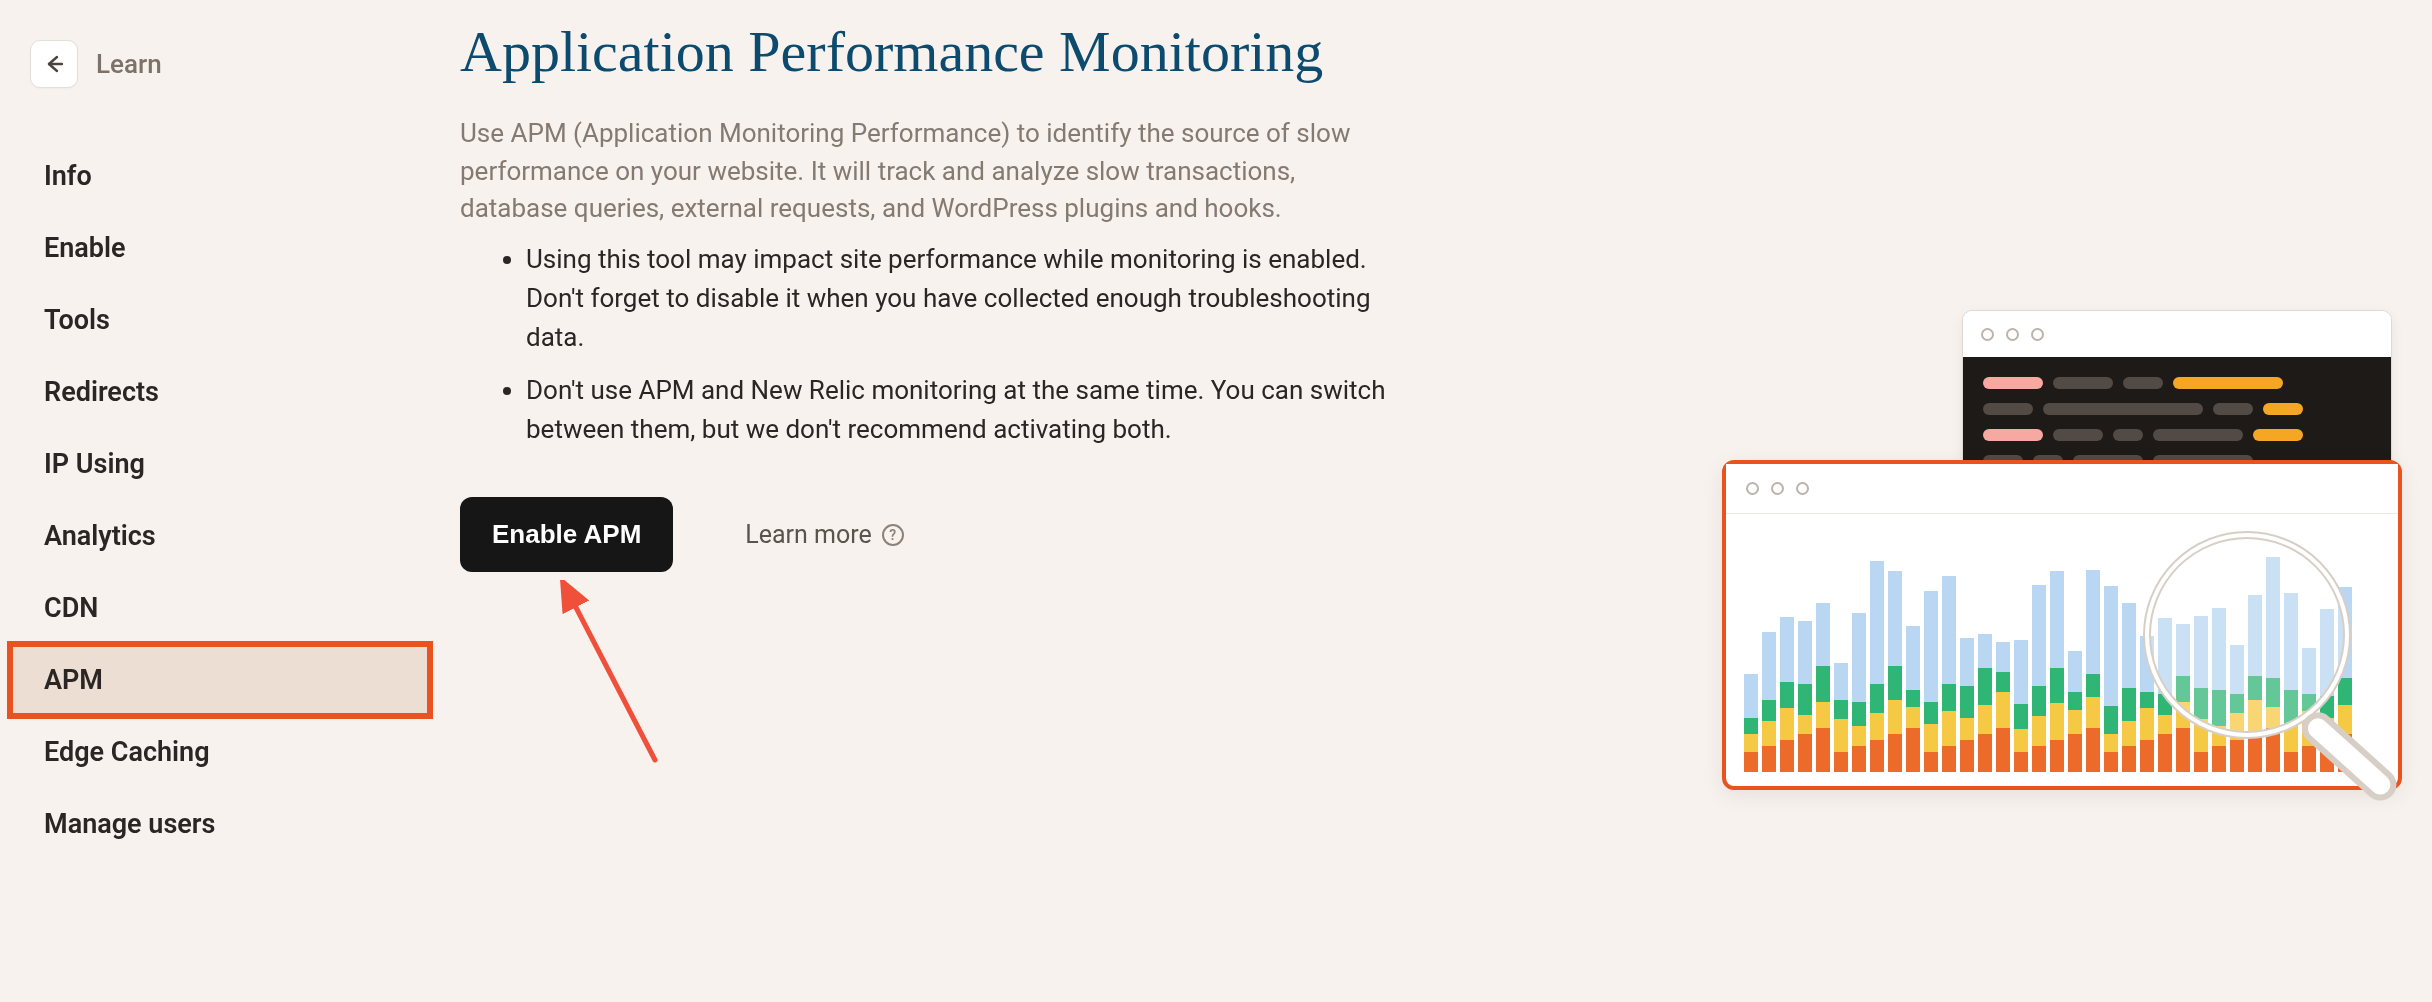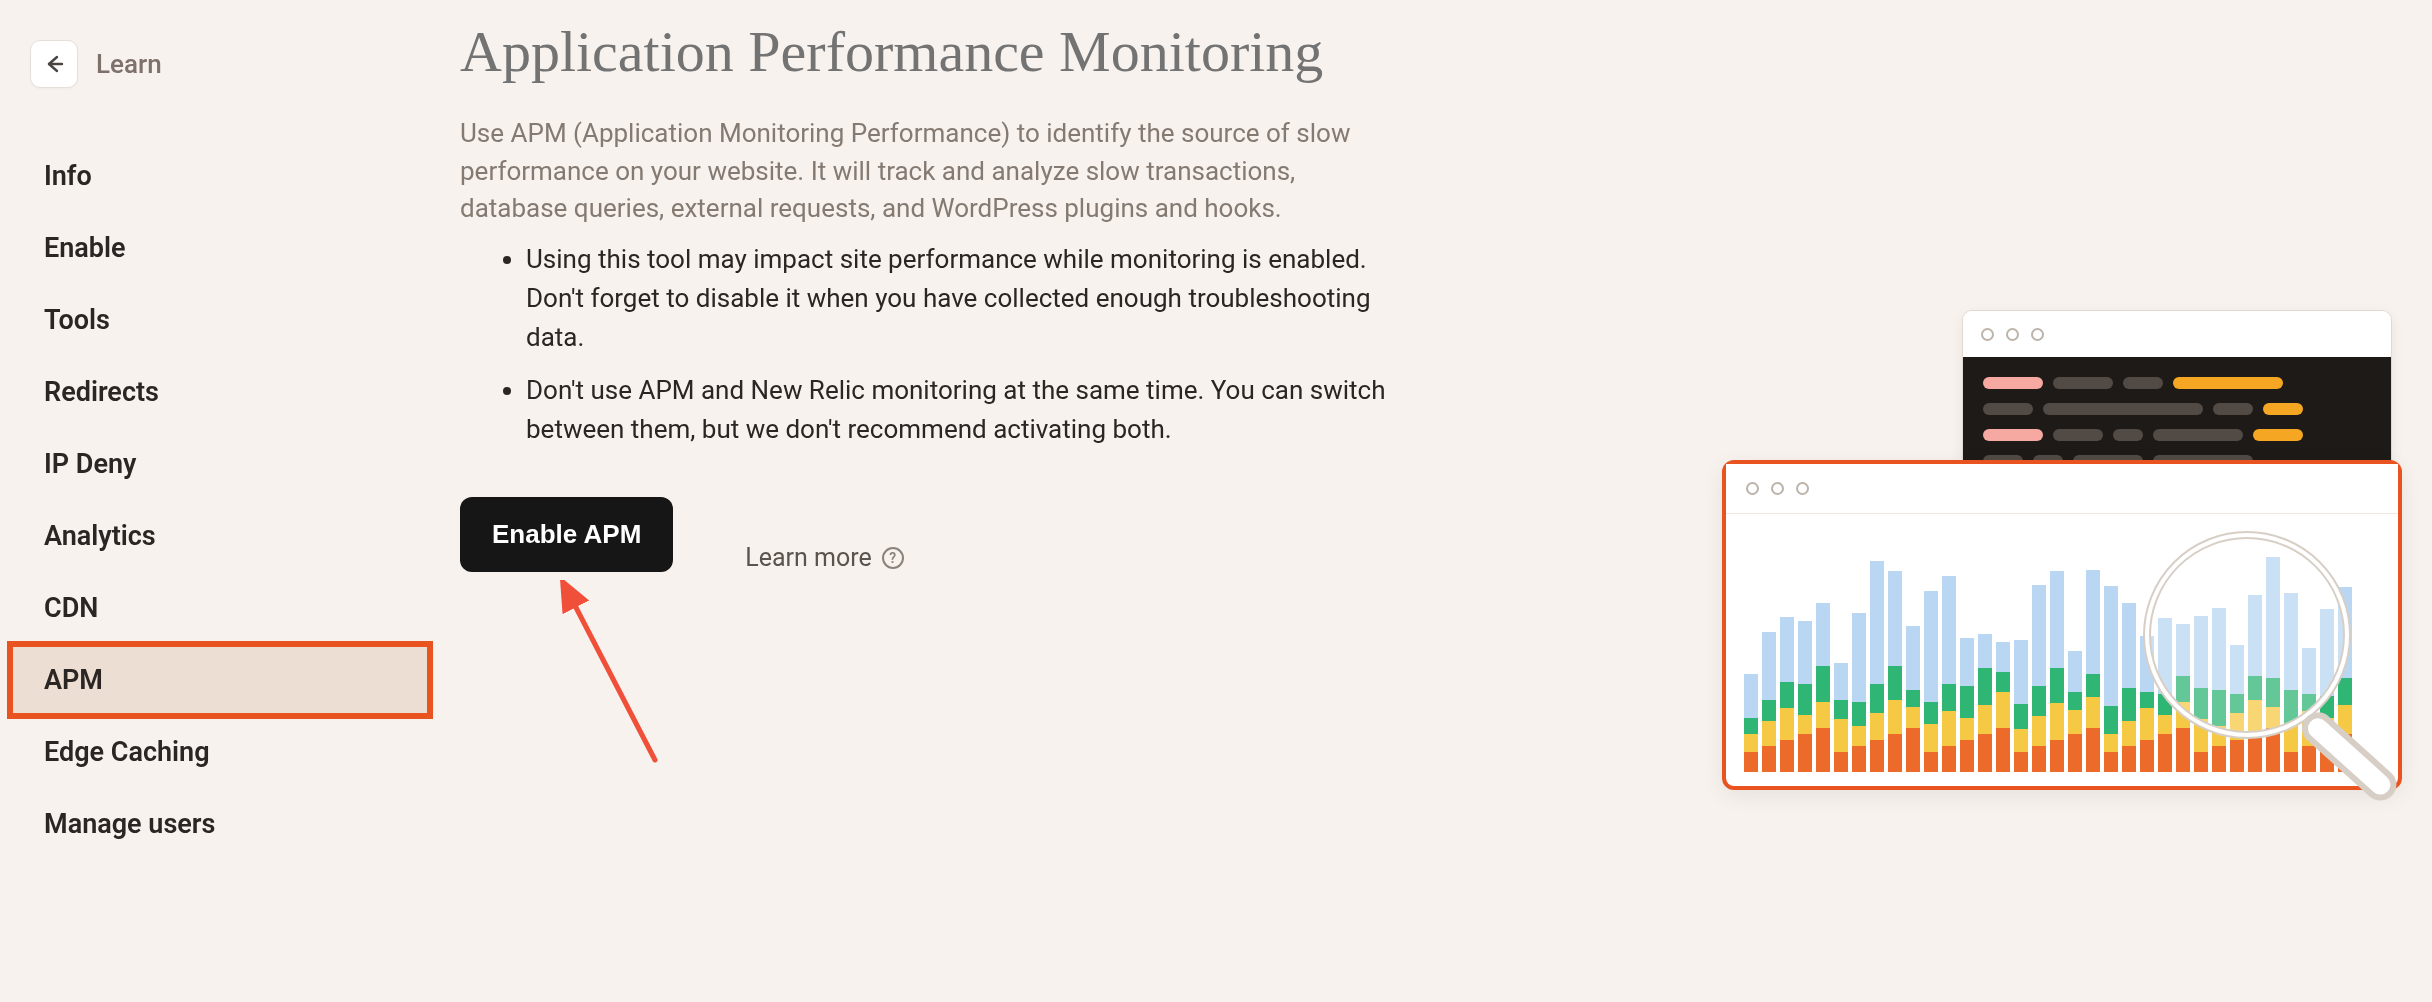--- a/index.html
+++ b/index.html
@@ -63,21 +63,21 @@
   .main {
     position: absolute;
     left: 460px;
     top: 18px;
     width: 1020px;
   }
   .page-title {
     font-family: Georgia, "Times New Roman", serif;
     font-size: 58px;
     font-weight: 500;
-    color: #737373;
+    color: #0c4a6e;
     margin-bottom: 30px;
   }
   .intro {
     font-size: 26px;
     line-height: 1.45;
     color: #847a72;
     margin-bottom: 12px;
     max-width: 940px;
   }
   .bullets {
@@ -87,21 +87,21 @@
   .bullets li {
     font-size: 26px;
     line-height: 1.5;
     color: #2b2623;
     margin-bottom: 14px;
     max-width: 880px;
   }
   .actions {
     margin-top: 48px;
     display: flex;
-    align-items: flex-end;
+    align-items: center;
     gap: 72px;
   }
   .btn-primary {
     background: #171616;
     color: #fff;
     border: none;
     border-radius: 12px;
     padding: 22px 32px;
     font-size: 26px;
     font-weight: 600;
@@ -227,21 +227,21 @@
     </svg>
   </div>
   <span class="back-label">Learn</span>
 </div>
 
 <nav class="sidebar">
   <div class="sidebar-item"><span>Info</span></div>
   <div class="sidebar-item"><span>Enable</span></div>
   <div class="sidebar-item"><span>Tools</span></div>
   <div class="sidebar-item"><span>Redirects</span></div>
-  <div class="sidebar-item"><span>IP Deny</span></div>
+  <div class="sidebar-item"><span>IP Using</span></div>
   <div class="sidebar-item"><span>Analytics</span></div>
   <div class="sidebar-item"><span>CDN</span></div>
   <div class="sidebar-item selected"><span>APM</span></div>
   <div class="sidebar-item"><span>Edge Caching</span></div>
   <div class="sidebar-item"><span>Manage users</span></div>
 </nav>
 
 <main class="main">
   <h1 class="page-title">Application Performance Monitoring</h1>
   <p class="intro">Use APM (Application Monitoring Performance) to identify the source of slow performance on your website. It will track and analyze slow transactions, database queries, external requests, and WordPress plugins and hooks.</p>

